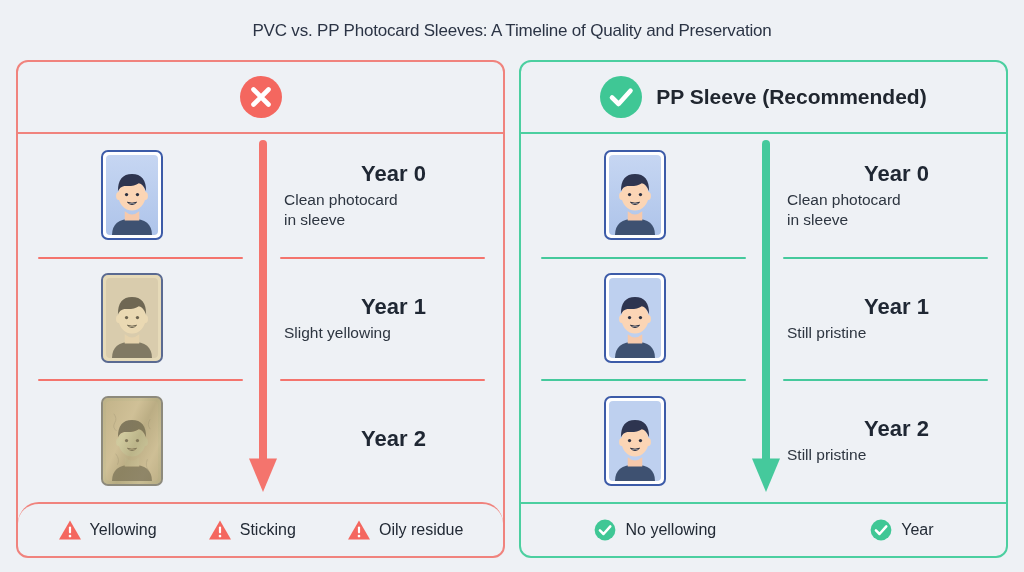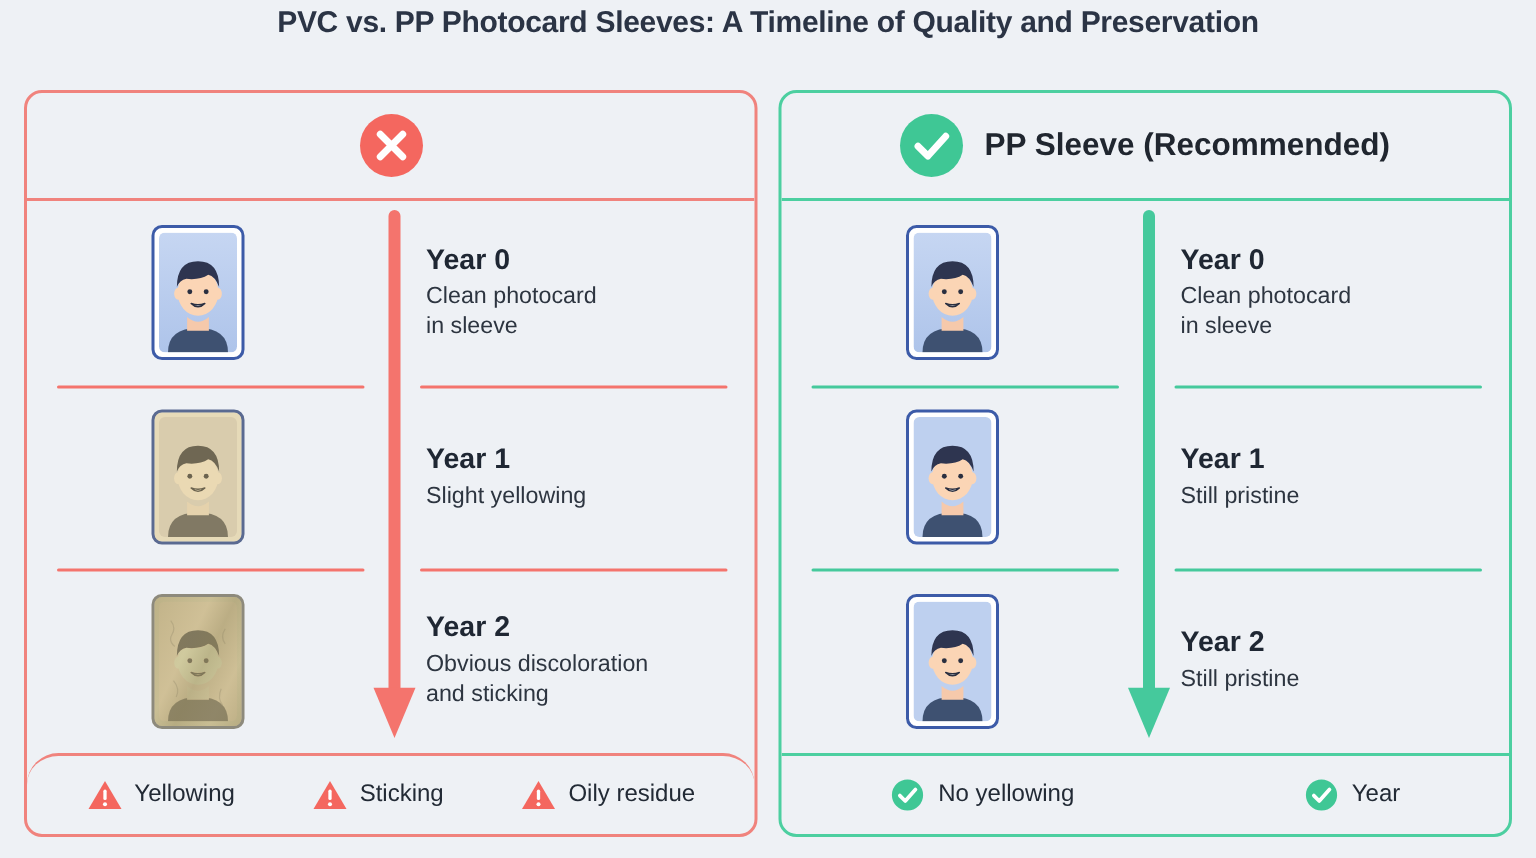--- a/index.html
+++ b/index.html
@@ -15,24 +15,25 @@
   .page {
     width: 1024px;
     height: 572px;
     position: relative;
     background: #eef1f5;
   }
 
   
   .page-title {
     text-align: center;
-    font-size: 20px;
-    font-weight: bold;
+    font-size: 17px;
+    font-weight: normal;
     color: #2b3445;
     letter-spacing: -0.2px;
+    padding-top: 16px;
     height: 58px;
     line-height: 30px;
   }
 
   
   .panels {
     position: absolute;
     top: 60px;
     left: 0;
     width: 1024px;
@@ -132,24 +133,25 @@
     justify-content: center;
     align-items: center;
   }
 
   .text-cell {
     flex: 1 1 auto;
     padding-left: 38px;
   }
 
   .year-label {
-    font-size: 19px;
+    font-size: 22px;
     font-weight: bold;
     color: #1f2733;
     margin-bottom: 3px;
+    text-align: center;
   }
 
   .year-desc {
     font-size: 15.5px;
     color: #2d3540;
     line-height: 20px;
     white-space: pre-line;
   }
 
   
@@ -328,22 +330,20 @@
                       <path d="M50 20 q-4 6 0 11"></path>
                       <path d="M12 58 q5 6 2 12"></path>
                       <path d="M47 64 q-3 7 1 12"></path>
                     </g>
                   </svg>
                 </div>
               </div>
             </div>
             <div class="text-cell">
               <div class="year-label">Year 2</div>
-              <div class="year-desc">Obvious discoloration
-and sticking</div>
             </div>
           </div>
 
         </div>
 
         <div class="arrow">
           <svg viewBox="0 0 34 360" preserveAspectRatio="none">
             <rect x="13" y="0" width="8" height="330" rx="4" fill="#f4746d"></rect>
             <path d="M3 322 L31 322 L17 356 Z" fill="#f4746d"></path>
           </svg>

